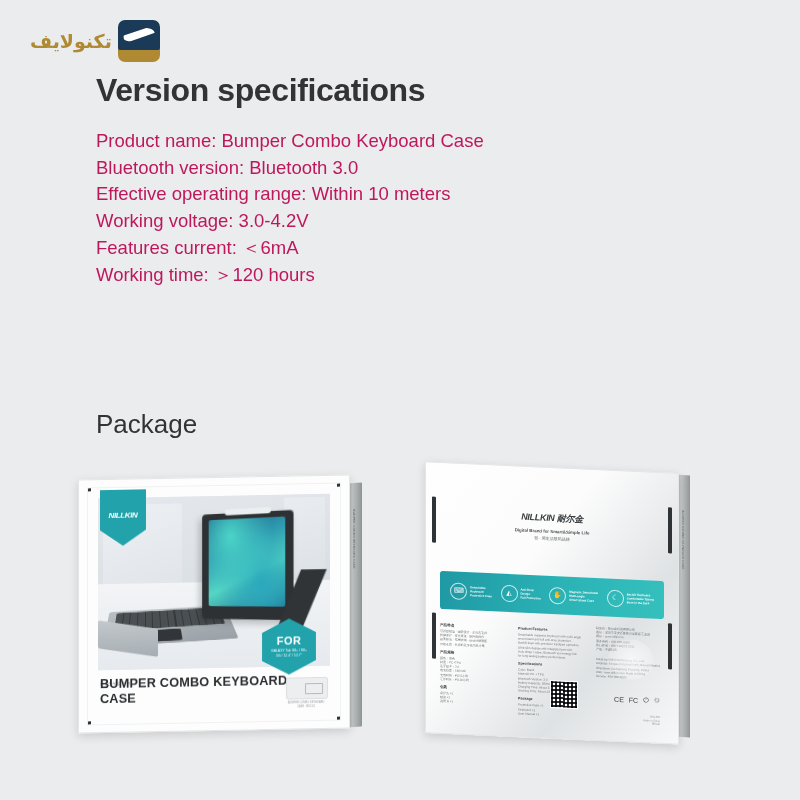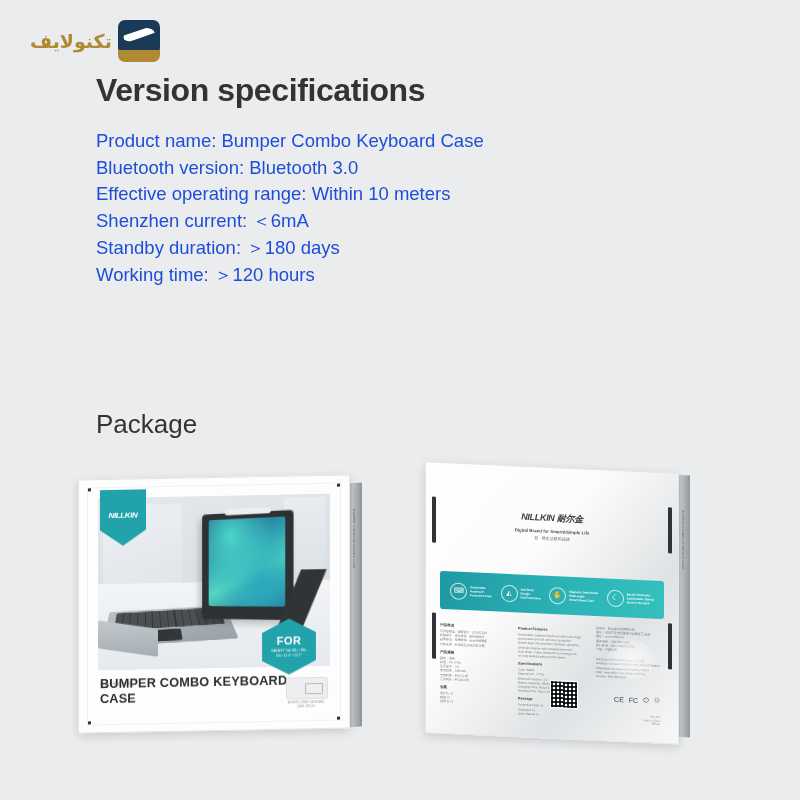--- a/index.html
+++ b/index.html
@@ -85,21 +85,21 @@
   
   .spec-list {
     position: absolute;
     left: 96px;
     top: 128px;
     width: 520px;
   }
   .spec-line {
     font-size: 18.5px;
     line-height: 26.7px;
-    color: #1d4ed8;
+    color: #be185d;
     white-space: nowrap;
   }
 
   
   .package-stage {
     position: absolute;
     left: 0;
     top: 455px;
     width: 800px;
     height: 320px;
@@ -548,22 +548,22 @@
     <div class="mark-swoosh"></div>
   </div>
 </div>
 
 <div class="page-title">Version specifications</div>
 
 <div class="spec-list">
   <div class="spec-line">Product name: Bumper Combo Keyboard Case</div>
   <div class="spec-line">Bluetooth version: Bluetooth 3.0</div>
   <div class="spec-line">Effective operating range: Within 10 meters</div>
-  <div class="spec-line">Shenzhen current: ＜6mA</div>
-  <div class="spec-line">Standby duration: ＞180 days</div>
+  <div class="spec-line">Working voltage: 3.0-4.2V</div>
+  <div class="spec-line">Features current: ＜6mA</div>
   <div class="spec-line">Working time:  ＞120 hours</div>
 </div>
 
 <div class="section-title">Package</div>
 
 <div class="package-stage">
 
   <div class="box-front">
     <div class="bf-spine">
       <div class="bf-spine-text">BUMPER COMBO KEYBOARD CASE</div>

